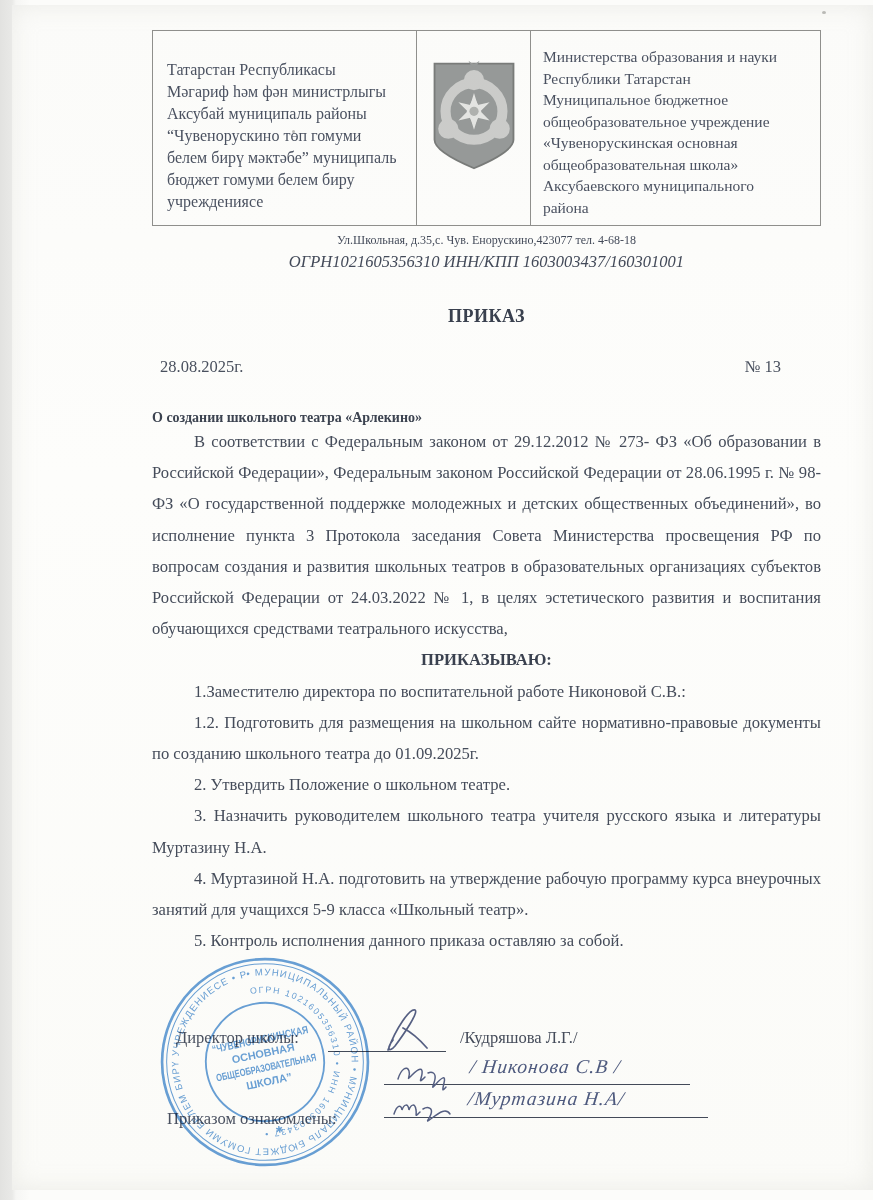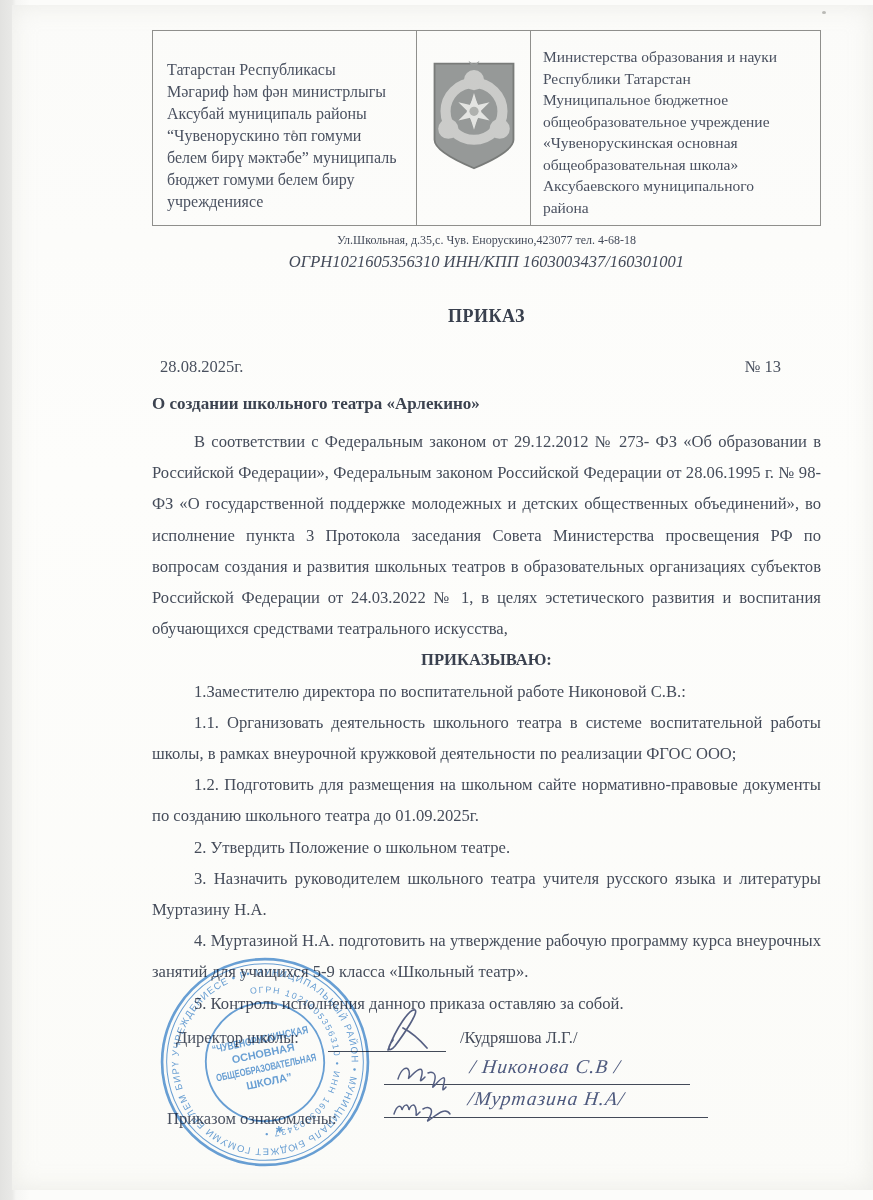--- a/index.html
+++ b/index.html
@@ -28,22 +28,22 @@
   .addr { position:absolute; left:152px; top:229px; width:669px; text-align:center; color:#434a59; }
   .addr-l1 { font-size:12px; line-height:22px; }
   .addr-l2 { font-size:16.5px; line-height:22px; font-style:italic; }
 
   
   .title { position:absolute; left:152px; top:306px; width:669px; text-align:center;
            font-weight:bold; font-size:18px; letter-spacing:.5px; color:#39404e;font-family:Liberation Serif, serif; }
   .dateline { position:absolute; left:152px; top:357px; width:669px; display:flex;
               justify-content:space-between; font-size:16.5px; color:#49505e;margin-left:8px; }
   .doc-number { margin-right:48px; }
-  .subject { position:absolute; left:152px; top:394px; width:669px;
-             font-weight:bold; font-size:17px; color:#3c4350; }
+  .subject { position:absolute; left:152px; top:410px; width:669px;
+             font-weight:bold; font-size:14px; color:#3c4350; }
 
   
   .body-flow { position:absolute; left:152px; top:426px; width:669px;
                font-size:16.6px; line-height:31.2px; color:#454c5a; }
   .body-flow p { text-align:justify; text-indent:42px; }
   .resolution { text-align:center !important; text-indent:0 !important; font-weight:bold; color:#3a414f; }
 
   
   .sig-area { position:absolute; left:152px; top:1014px; width:700px; font-size:16.5px; color:#454c5a; }
   .sig-row { position:absolute; height:33px; width:100%; }
@@ -114,21 +114,20 @@
     <span>28.08.2025г.</span>
     <span class="doc-number">№ 13</span>
   </div>
 
   <div class="subject">О создании школьного театра «Арлекино»</div>
 
   <div class="body-flow">
     <p>В соответствии с Федеральным законом от 29.12.2012 № 273- ФЗ «Об образовании в Российской Федерации», Федеральным законом Российской Федерации от 28.06.1995 г. № 98-ФЗ «О государственной поддержке молодежных и детских общественных объединений», во исполнение пункта 3 Протокола заседания Совета Министерства просвещения РФ по вопросам создания и развития школьных театров в образовательных организациях субъектов Российской Федерации от 24.03.2022 № 1, в целях эстетического развития и воспитания обучающихся средствами театрального искусства,</p>
     <p class="resolution">ПРИКАЗЫВАЮ:</p>
     <p>1.Заместителю директора по воспитательной работе Никоновой С.В.:</p>
-    <p>1.1. Организовать деятельность школьного театра в системе воспитательной работы школы, в рамках внеурочной кружковой деятельности по реализации ФГОС ООО;</p>
     <p>1.2. Подготовить для размещения на школьном сайте нормативно-правовые документы по созданию школьного театра до 01.09.2025г.</p>
     <p>2. Утвердить Положение о школьном театре.</p>
     <p>3. Назначить руководителем школьного театра учителя русского языка и литературы Муртазину Н.А.</p>
     <p>4. Муртазиной Н.А. подготовить на утверждение рабочую программу курса внеурочных занятий для учащихся 5-9 класса «Школьный театр».</p>
     <p>5. Контроль исполнения данного приказа оставляю за собой.</p>
   </div>
 
   <div class="sig-area">
     <div class="sig-row" style="top:14px;">
       <span class="sig-label" style="left:24px;">Директор школы:</span>

